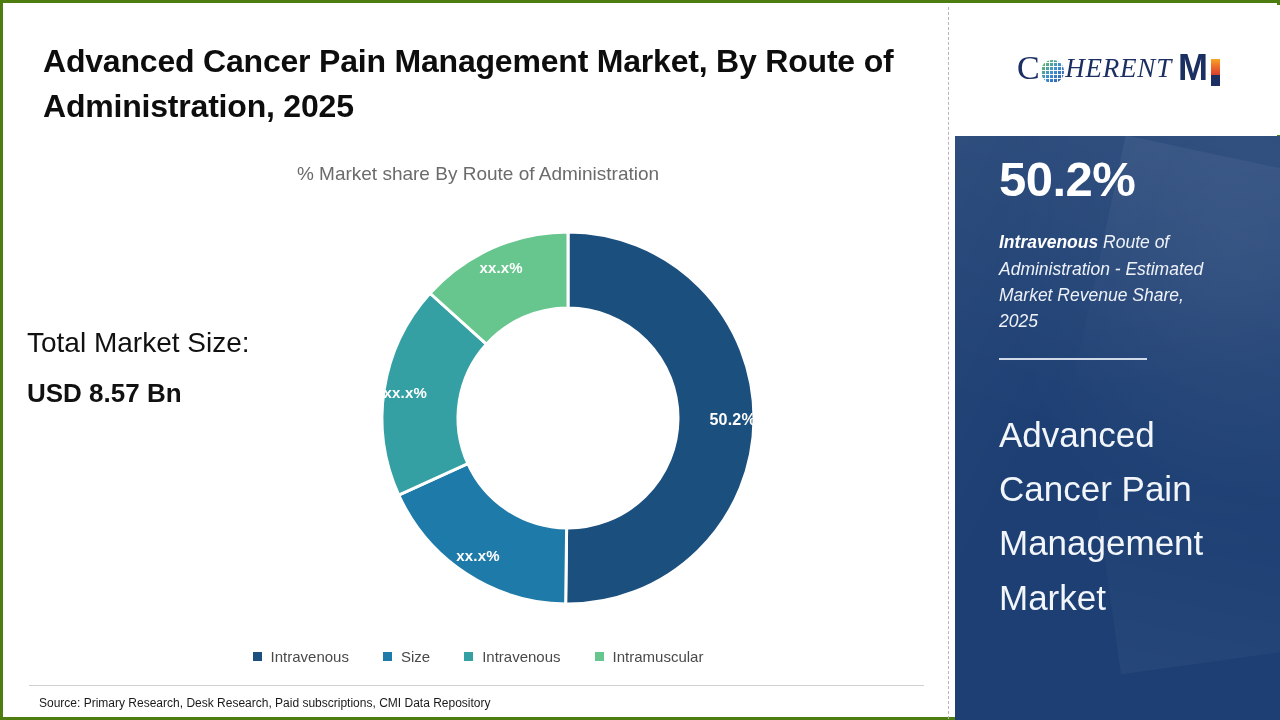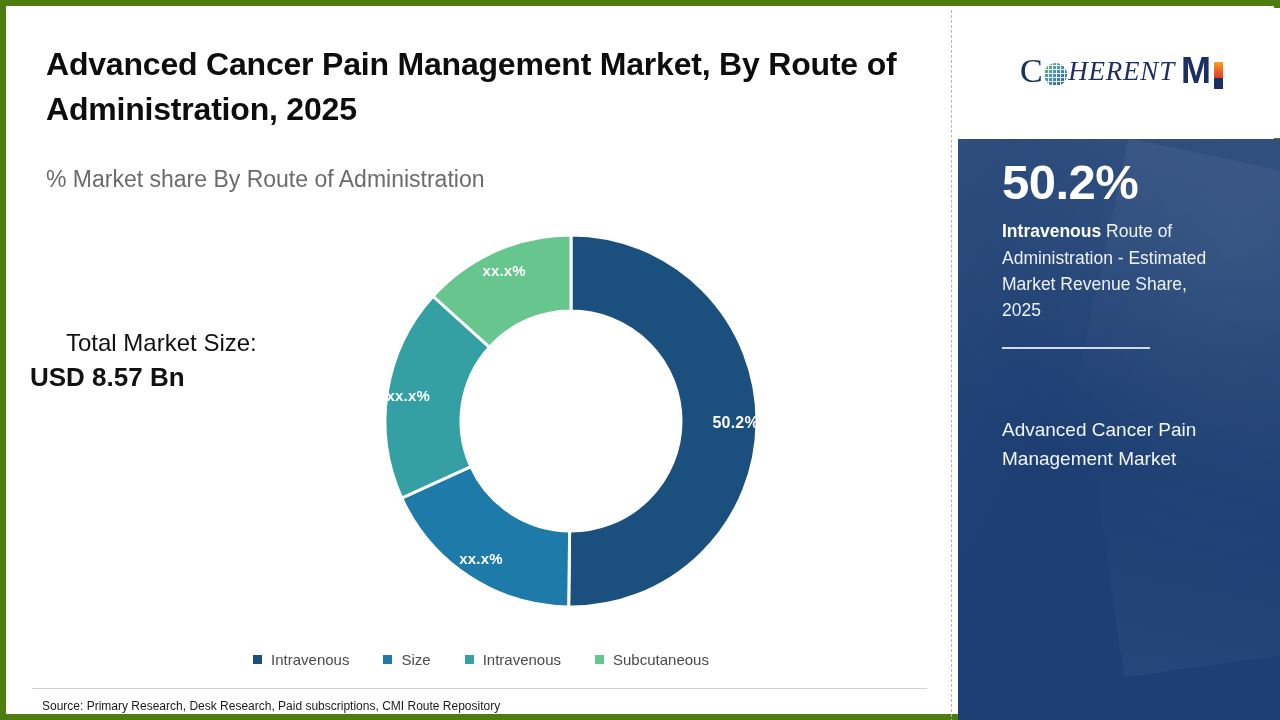--- a/index.html
+++ b/index.html
@@ -7,43 +7,43 @@
   body{
     font-family:"Liberation Sans", sans-serif;
     background:#ffffff;
     position:relative;
     overflow:hidden;
   }
   .canvas{
     position:absolute; inset:0;
     width:1280px; height:720px;
     background:#ffffff;
-    border:6px solid #4d7c0f;
+    border:3px solid #4d7c0f;
   }
 
   
   .left-pane{
     position:absolute; left:0; top:0; width:945px; height:720px;
   }
   .title{
     position:absolute; left:40px; top:36px; width:870px;
     font-size:32px; font-weight:700; line-height:1.42;
     color:#0d0d0d; letter-spacing:-0.2px;
   }
   .subtitle{
     position:absolute; left:40px; top:160px; width:870px;
-    text-align:left;
-    font-size:23px; color:#6b6b6b; font-weight:400;
+    text-align:center;
+    font-size:19px; color:#6b6b6b; font-weight:400;
   }
   .tms{
     position:absolute; left:24px; top:322px; width:300px;
     color:#111;
   }
-  .tms .tms-label{ font-size:24px; font-weight:400; line-height:1.28;margin-left:36px; }
-  .tms .tms-value{ font-size:26px; font-weight:700; line-height:1.3; margin-top:2px;}
+  .tms .tms-label{ font-size:28px; font-weight:400; line-height:1.28; }
+  .tms .tms-value{ font-size:26px; font-weight:700; line-height:1.3; margin-top:16px;}
 
   
   .donut-wrap{
     position:absolute; left:375px; top:225px; width:380px; height:380px;
   }
   .donut-svg{ display:block; width:380px; height:380px; overflow:visible;}
   .slice-label{
     font-family:"Liberation Sans", sans-serif;
     font-size:15px; font-weight:700; fill:#ffffff;
     text-anchor:middle; dominant-baseline:central;
@@ -132,29 +132,29 @@
     width:210px; height:260px;
     background:linear-gradient(20deg, rgba(255,255,255,.04), rgba(255,255,255,0) 65%);
     transform:rotate(-8deg);
   }
   .panel-inner{ position:relative; z-index:2; padding:18px 40px 0 44px; }
   .stat-value{
     font-size:49px; font-weight:700; color:#ffffff; line-height:1.05;
     letter-spacing:-0.5px;
   }
   .stat-desc{
-    margin-top:10px; font-size:17.5px; color:#eef2f8; line-height:1.5;
-    font-weight:300; max-width:215px;
+    margin-top:24px; font-size:17.5px; color:#eef2f8; line-height:1.5;
+    font-weight:300; max-width:215px;font-style:italic;
   }
   .stat-desc b{ font-weight:700; color:#ffffff; }
   .panel-rule{
     margin:24px 0 0 0; width:148px; height:1.5px; background:#cfd9e8;
   }
   .panel-market{
-    margin-top:66px; font-size:19px; color:#f2f6fb; line-height:1.55;
+    margin-top:48px; font-size:35px; color:#f2f6fb; line-height:1.55;
     font-weight:300; max-width:230px;
   }
 </style>
 </head>
 <body>
 
 <div class="canvas">
 
   <div class="left-pane">
 
@@ -192,26 +192,26 @@
         <div class="legend-item">
           <span class="legend-swatch" style="background: rgb(30, 122, 168);"></span>
           <span class="legend-text">Size</span>
         </div>
         <div class="legend-item">
           <span class="legend-swatch" style="background: rgb(53, 160, 163);"></span>
           <span class="legend-text">Intravenous</span>
         </div>
         <div class="legend-item">
           <span class="legend-swatch" style="background: rgb(102, 198, 141);"></span>
-          <span class="legend-text">Subcutaneous</span>
+          <span class="legend-text">Intramuscular</span>
         </div>
       </div>
 
     <div class="source-rule"></div>
-    <div class="source"><b>Source:</b><span> Primary Research, Desk Research, Paid subscriptions, CMI Route Repository</span></div>
+    <div class="source"><b>Source:</b><span> Primary Research, Desk Research, Paid subscriptions, CMI Data Repository</span></div>
   </div>
 
   <div class="divider"></div>
 
   <div class="logo-box">
     <div class="logo">
       <span class="word">C</span>
       <span class="logo-globe"></span>
       <span class="word small-caps">HERENT</span>
       <span class="mi">

